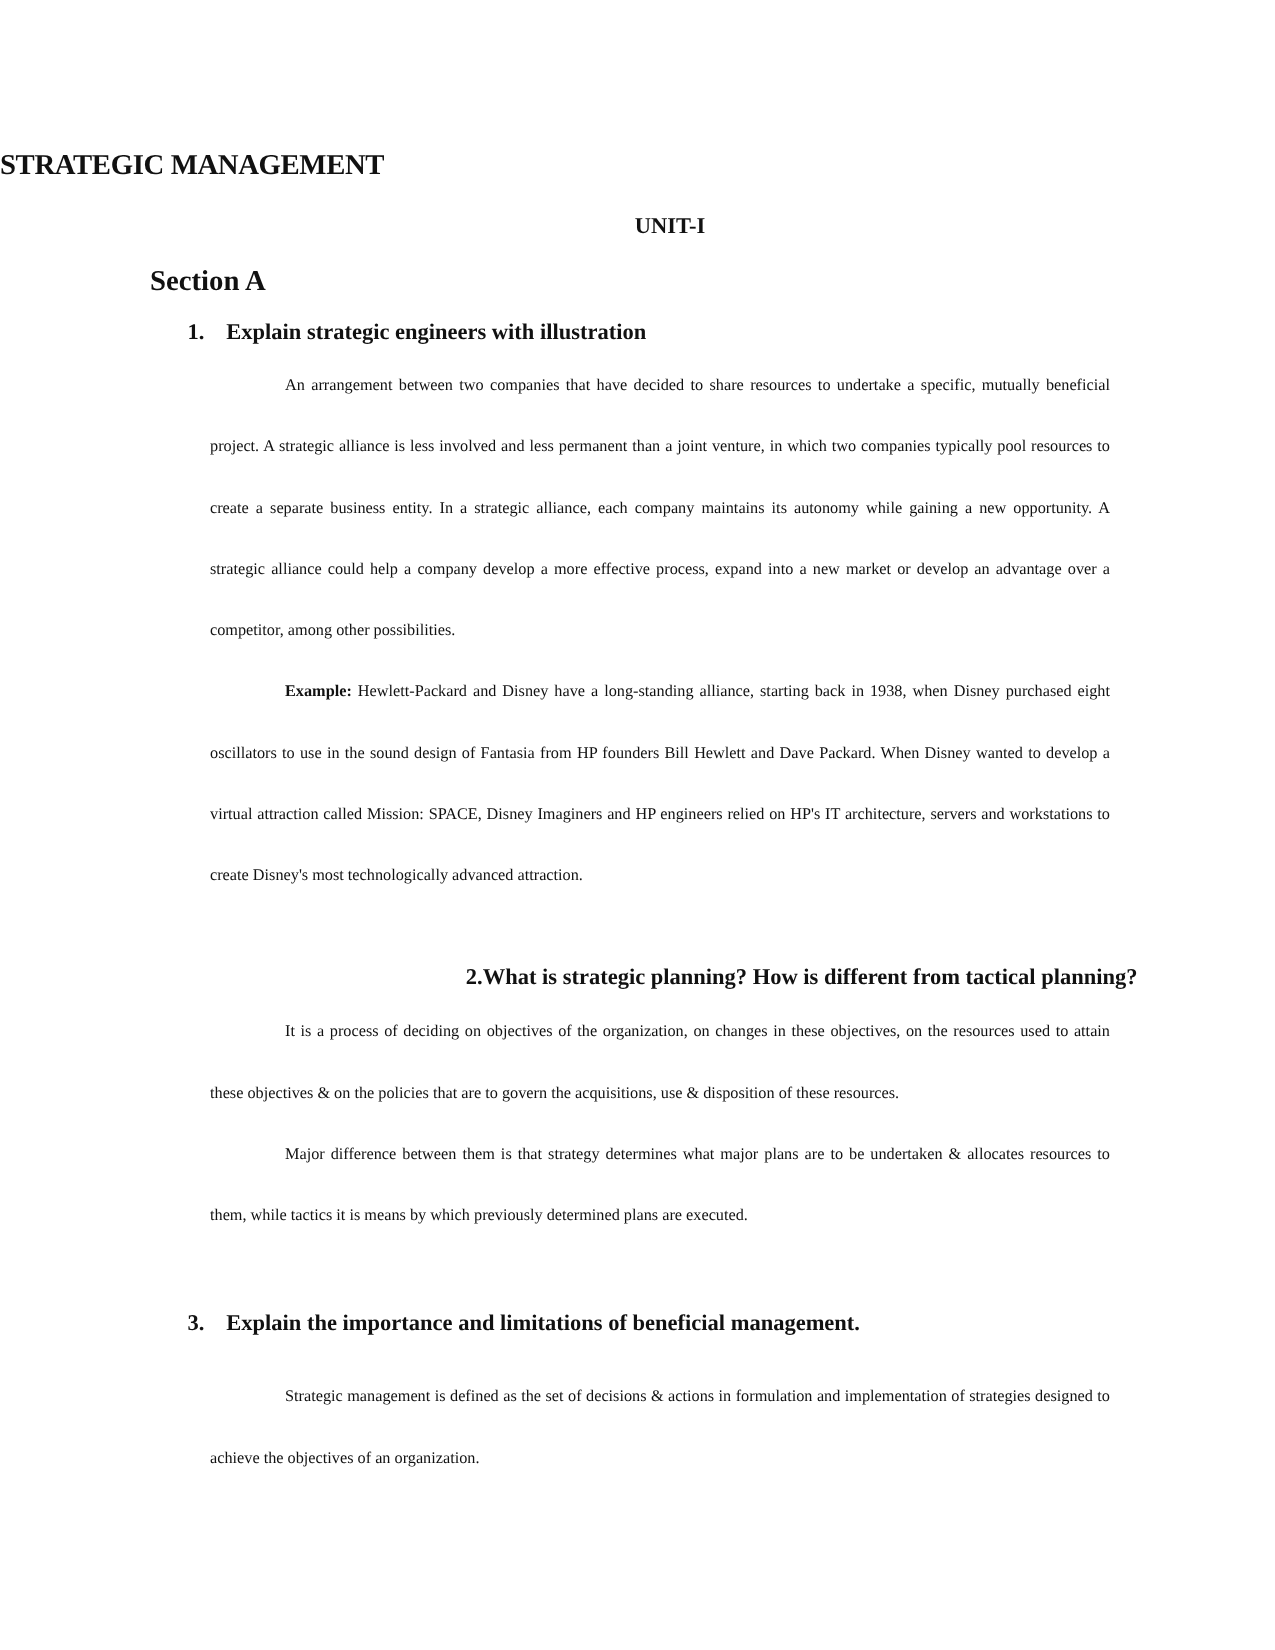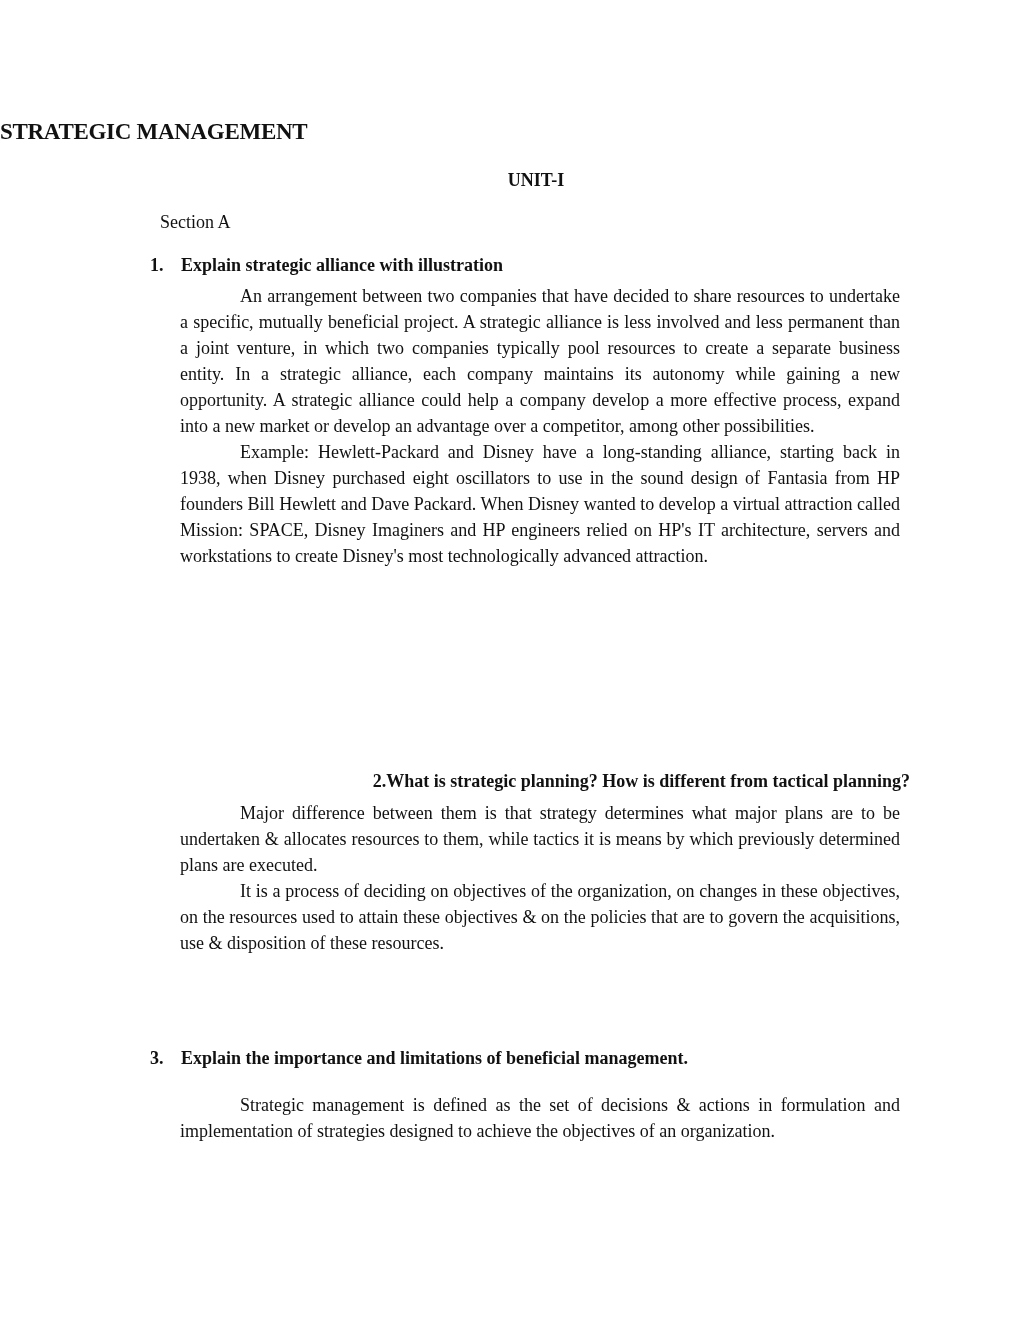--- a/index.html
+++ b/index.html
@@ -12,58 +12,58 @@
     .title {
       position: absolute; top: 119px; left: 0; width: 1020px; text-align: left;
       font-size: 23px; font-weight: bold; letter-spacing: -0.3px;
     }
     .unit {
       position: absolute; top: 170px; left: 0; width: 1020px; text-align: center;
       font-size: 18px; font-weight: bold; margin-left: 26px;
     }
     .section {
       position: absolute; top: 212px; left: 120px;
-      font-size: 18px; font-weight: normal; margin-left: 40px;
+      font-size: 23px; font-weight: bold;
     }
     .question {
       position: absolute; left: 150px; width: 760px;
       font-size: 18px; font-weight: bold;
     }
     .question .num { display: inline-block; width: 31px; }
     .body {
-      position: absolute; left: 180px; width: 720px;
-      font-size: 18px; line-height: 26px; text-align: justify;
+      position: absolute; left: 168px; width: 720px;
+      font-size: 13px; line-height: 49px; text-align: justify;
       text-align-last: left;
     }
     .body p { margin: 0; text-indent: 60px; }
-    .body b { font-weight: normal; }
+    .body b { font-weight: bold; }
   </style>
 </head>
 <body>
 
 <div class="page">
 
   <div class="title">STRATEGIC MANAGEMENT</div>
   <div class="unit">UNIT-I</div>
   <div class="section">Section A</div>
 
   <div class="question" style="top:255px;">
-    <span class="num">1.</span><span>Explain strategic alliance with illustration</span>
+    <span class="num">1.</span><span>Explain strategic engineers with illustration</span>
   </div>
   <div class="body" style="top:283px;">
     <p>An arrangement between two companies that have decided to share resources to undertake a specific, mutually beneficial project. A strategic alliance is less involved and less permanent than a joint venture, in which two companies typically pool resources to create a separate business entity. In a strategic alliance, each company maintains its autonomy while gaining a new opportunity. A strategic alliance could help a company develop a more effective process, expand into a new market or develop an advantage over a competitor, among other possibilities.</p>
     <p><b>Example:</b><span> Hewlett-Packard and Disney have a long-standing alliance, starting back in 1938, when Disney purchased eight oscillators to use in the sound design of Fantasia from HP founders Bill Hewlett and Dave Packard. When Disney wanted to develop a virtual attraction called Mission: SPACE, Disney Imaginers and HP engineers relied on HP's IT architecture, servers and workstations to create Disney's most technologically advanced attraction.</span></p>
   </div>
 
   <div class="question" style="top:771px;text-align:right;">
     <span class="num">2.</span><span>What is strategic planning? How is different from tactical planning?</span>
   </div>
   <div class="body" style="top:800px;">
+    <p>It is a process of deciding on objectives of the organization, on changes in these objectives, on the resources used to attain these objectives &amp; on the policies that are to govern the acquisitions, use &amp; disposition of these resources.</p>
     <p>Major difference between them is that strategy determines what major plans are to be undertaken &amp; allocates resources to them, while tactics it is means by which previously determined plans are executed.</p>
-    <p>It is a process of deciding on objectives of the organization, on changes in these objectives, on the resources used to attain these objectives &amp; on the policies that are to govern the acquisitions, use &amp; disposition of these resources.</p>
   </div>
 
   <div class="question" style="top:1048px;">
     <span class="num">3.</span><span>Explain the importance and limitations of beneficial management.</span>
   </div>
   <div class="body" style="top:1076px;margin-top:16px;">
     <p>Strategic management is defined as the set of decisions &amp; actions in formulation and implementation of strategies designed to achieve the objectives of an organization.</p>
   </div>
 
 </div>

